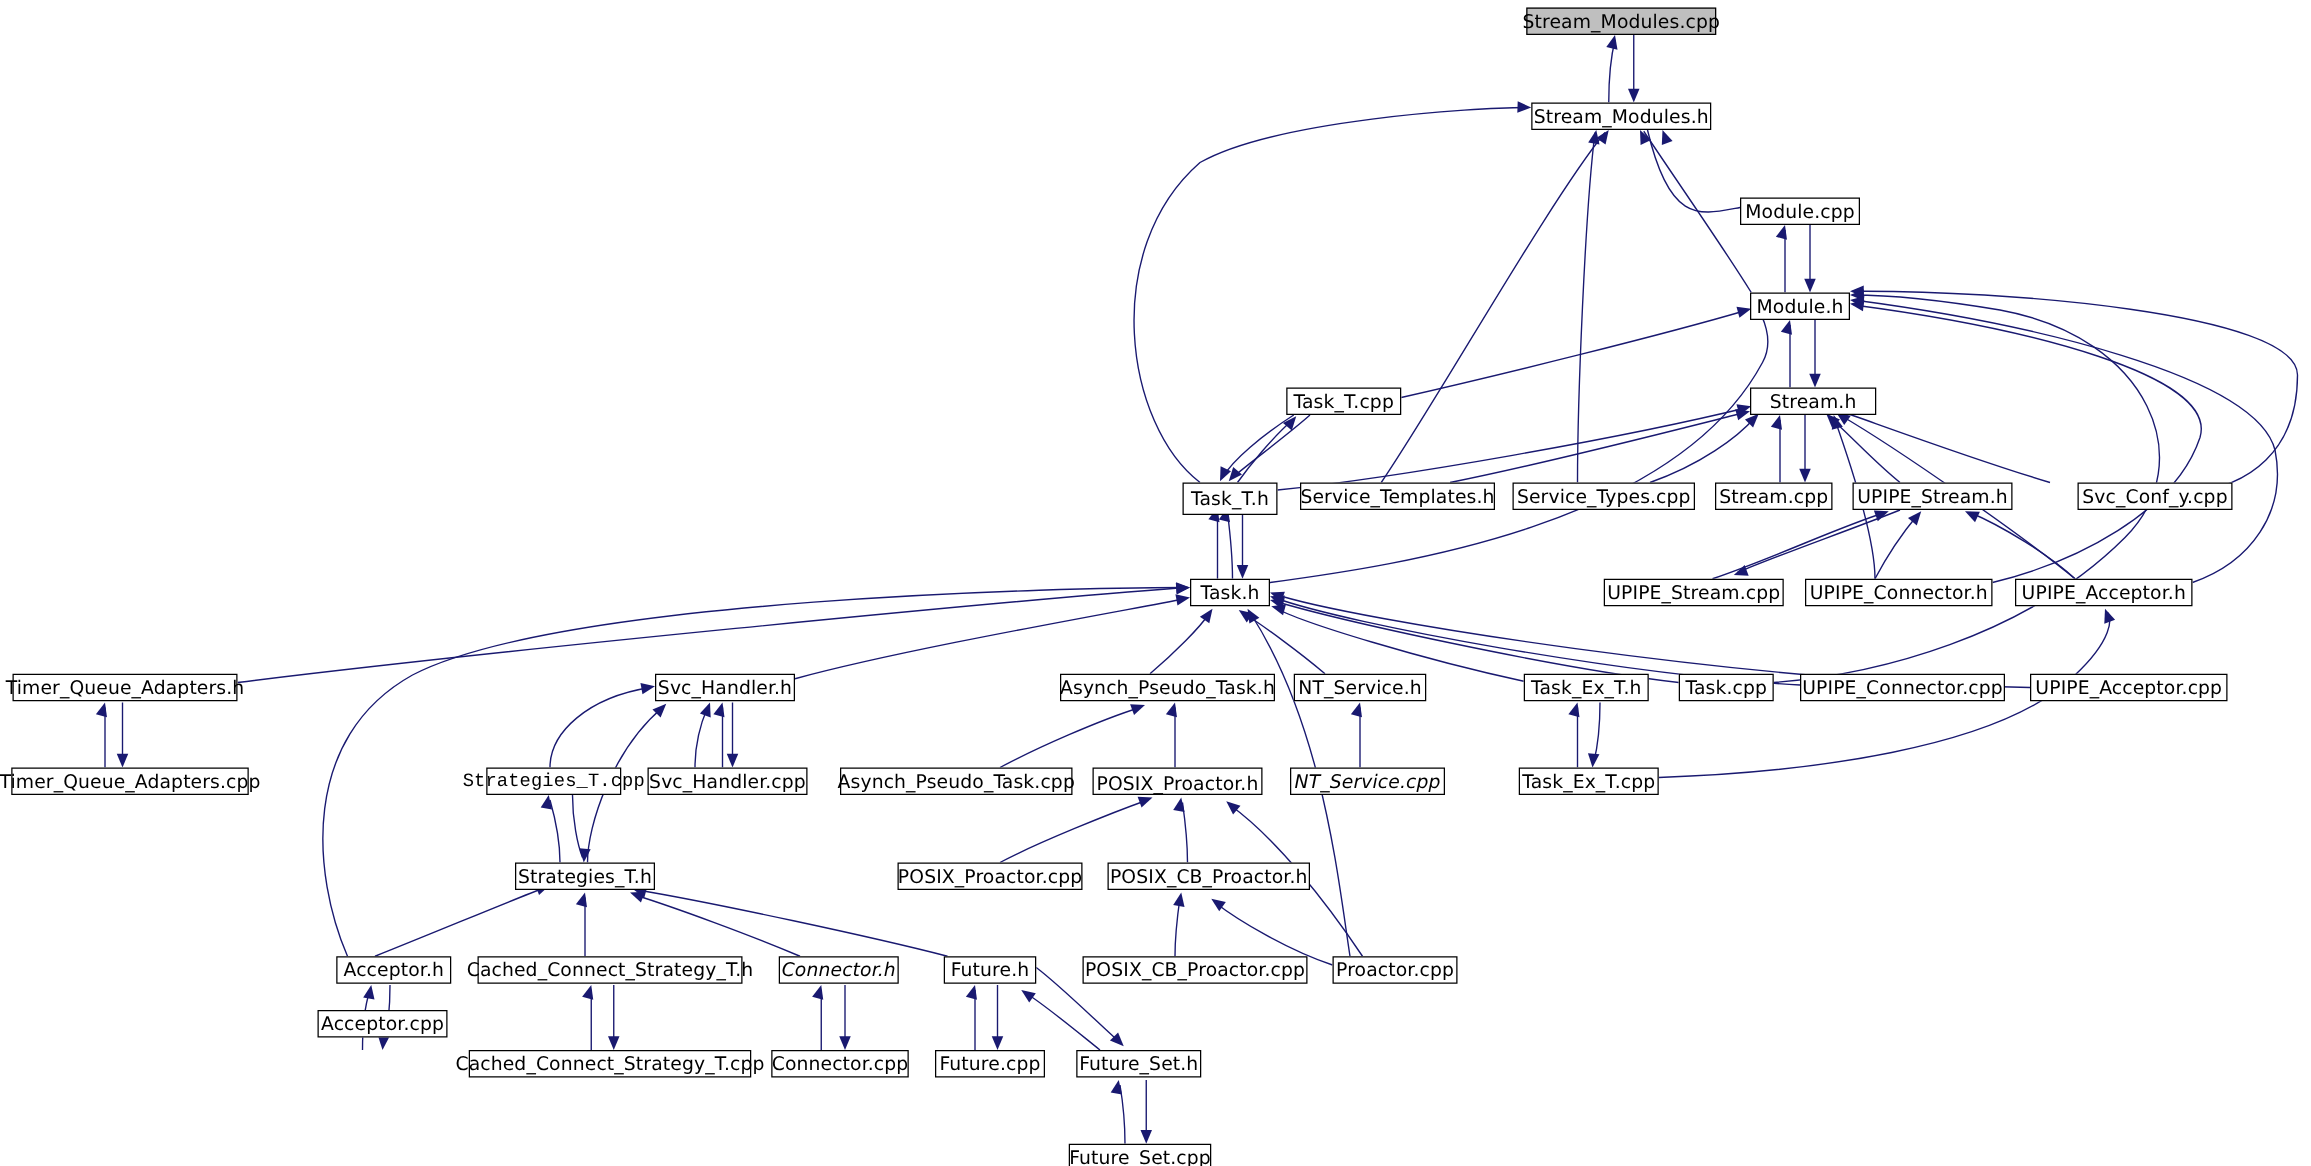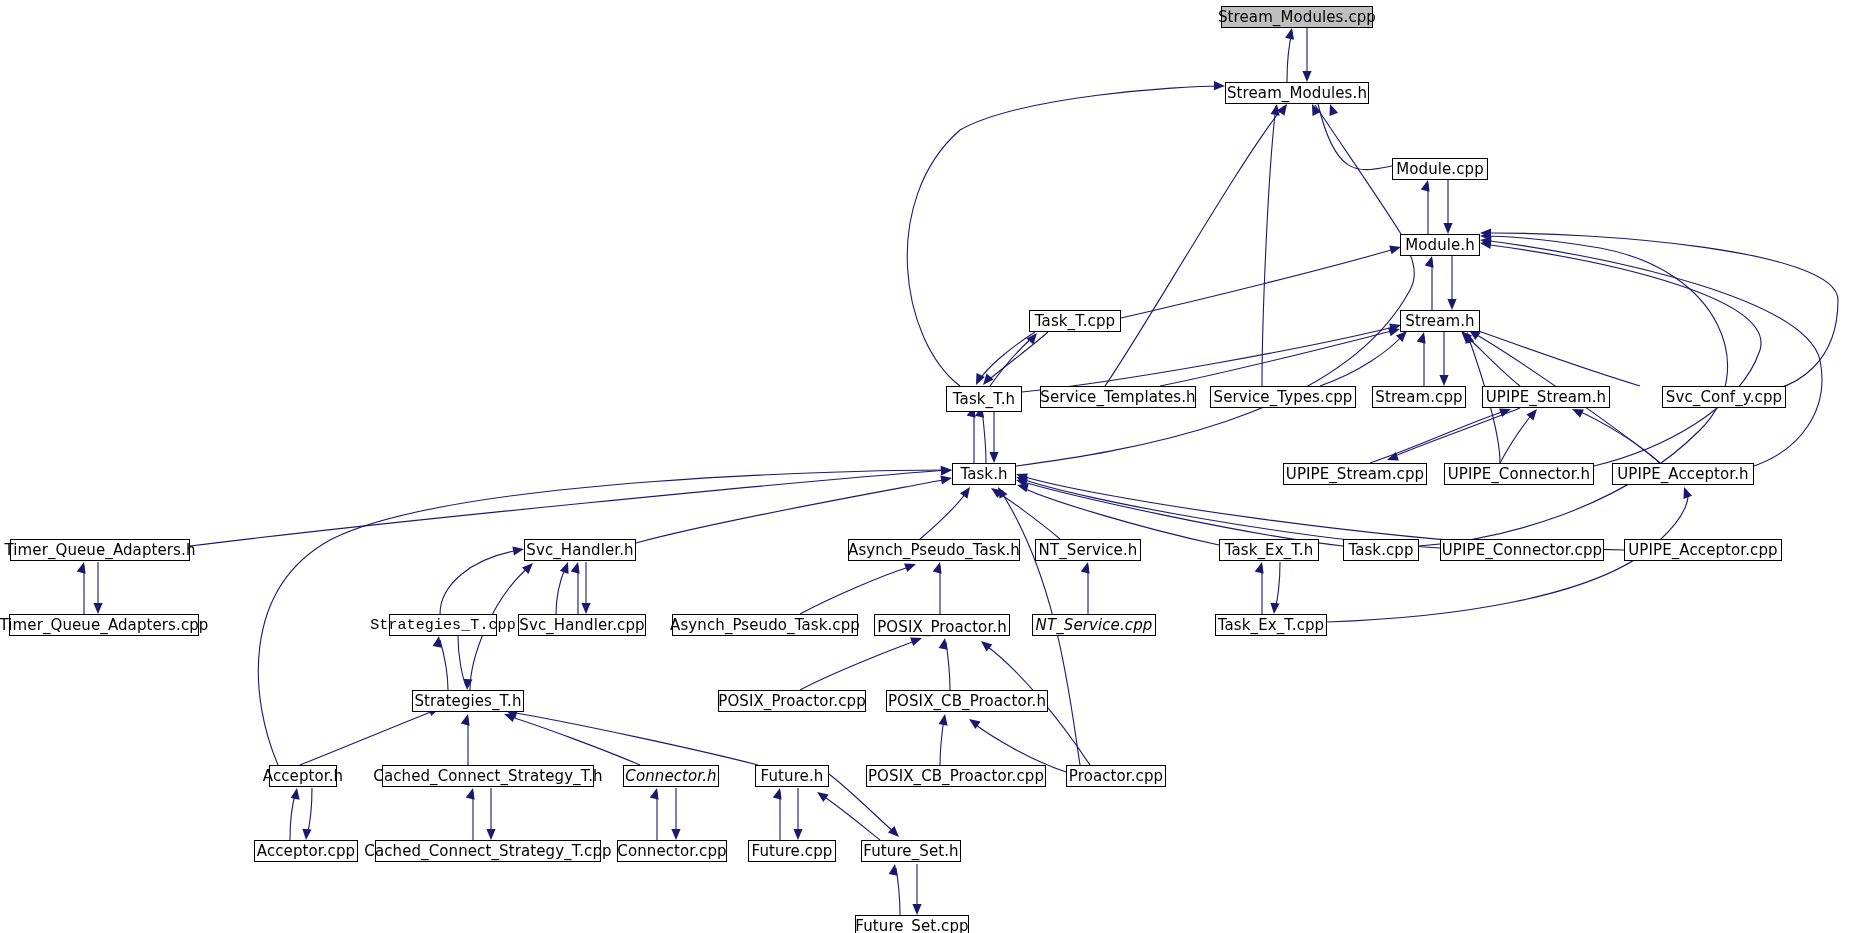--- a/index.html
+++ b/index.html
@@ -231,21 +231,21 @@
     </div>
     <div class="node-box" title="Module.cpp" style="left: 1392px; top: 158px; width: 96px; height: 22px;">
       <span class="node-label">Module.cpp</span>
     </div>
     <div class="node-box" title="Module.h" style="left: 1400px; top: 234px; width: 80px; height: 22px;">
       <span class="node-label">Module.h</span>
     </div>
     <div class="node-box" title="Task_T.cpp" style="left: 1029px; top: 310px; width: 92px; height: 22px;">
       <span class="node-label">Task_T.cpp</span>
     </div>
-    <div class="node-box" title="Stream.h" style="left: 1400px; top: 310px; width: 80px; height: 22px;">
+    <div class="node-box" title="Stream.h" style="left: 1400px; top: 310px; width: 101px; height: 22px;">
       <span class="node-label">Stream.h</span>
     </div>
     <div class="node-box" title="Task_T.h" style="left: 946px; top: 386px; width: 76px; height: 26px;">
       <span class="node-label">Task_T.h</span>
     </div>
     <div class="node-box" title="Service_Templates.h" style="left: 1040px; top: 386px; width: 156px; height: 22px;">
       <span class="node-label">Service_Templates.h</span>
     </div>
     <div class="node-box" title="Service_Types.cpp" style="left: 1210px; top: 386px; width: 146px; height: 22px;">
       <span class="node-label">Service_Types.cpp</span>
@@ -318,39 +318,39 @@
     </div>
     <div class="node-box" title="Strategies_T.h" style="left: 412px; top: 690px; width: 112px; height: 22px;">
       <span class="node-label">Strategies_T.h</span>
     </div>
     <div class="node-box" title="POSIX_Proactor.cpp" style="left: 718px; top: 690px; width: 148px; height: 22px;">
       <span class="node-label">POSIX_Proactor.cpp</span>
     </div>
     <div class="node-box" title="POSIX_CB_Proactor.h" style="left: 886px; top: 690px; width: 162px; height: 22px;">
       <span class="node-label">POSIX_CB_Proactor.h</span>
     </div>
-    <div class="node-box" title="Acceptor.h" style="left: 269px; top: 765px; width: 68px; height: 22px;">
+    <div class="node-box" title="Acceptor.h" style="left: 269px; top: 765px; width: 92px; height: 22px;">
       <span class="node-label">Acceptor.h</span>
     </div>
     <div class="node-box" title="Cached_Connect_Strategy_T.h" style="left: 382px; top: 765px; width: 212px; height: 22px;">
       <span class="node-label">Cached_Connect_Strategy_T.h</span>
     </div>
     <div class="node-box" title="Connector.h" style="left: 623px; top: 765px; width: 96px; height: 22px; font-style: italic;">
       <span class="node-label">Connector.h</span>
     </div>
     <div class="node-box" title="Future.h" style="left: 755px; top: 765px; width: 74px; height: 22px;">
       <span class="node-label">Future.h</span>
     </div>
     <div class="node-box" title="POSIX_CB_Proactor.cpp" style="left: 866px; top: 765px; width: 180px; height: 22px;">
       <span class="node-label">POSIX_CB_Proactor.cpp</span>
     </div>
     <div class="node-box" title="Proactor.cpp" style="left: 1066px; top: 765px; width: 100px; height: 22px;">
       <span class="node-label">Proactor.cpp</span>
     </div>
-    <div class="node-box" title="Acceptor.cpp" style="left: 254px; top: 840px; width: 104px; height: 22px;">
+    <div class="node-box" title="Acceptor.cpp" style="left: 254px; top: 808px; width: 104px; height: 22px;">
       <span class="node-label">Acceptor.cpp</span>
     </div>
     <div class="node-box" title="Cached_Connect_Strategy_T.cpp" style="left: 375px; top: 840px; width: 226px; height: 22px;">
       <span class="node-label">Cached_Connect_Strategy_T.cpp</span>
     </div>
     <div class="node-box" title="Connector.cpp" style="left: 617px; top: 840px; width: 110px; height: 22px;">
       <span class="node-label">Connector.cpp</span>
     </div>
     <div class="node-box" title="Future.cpp" style="left: 748px; top: 840px; width: 88px; height: 22px;">
       <span class="node-label">Future.cpp</span>

